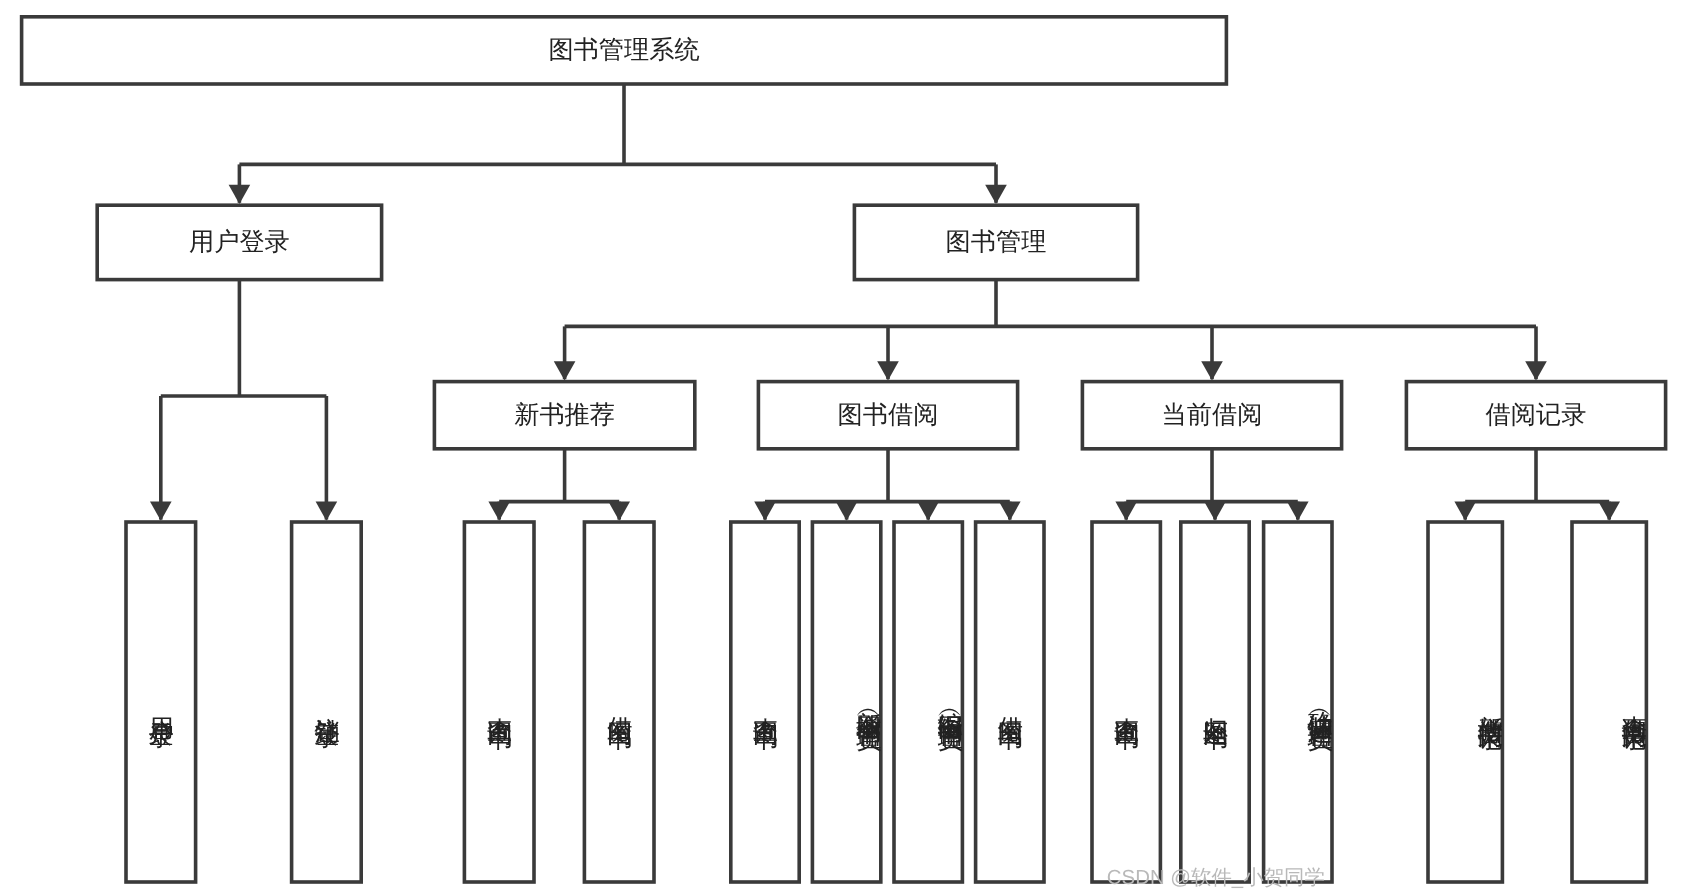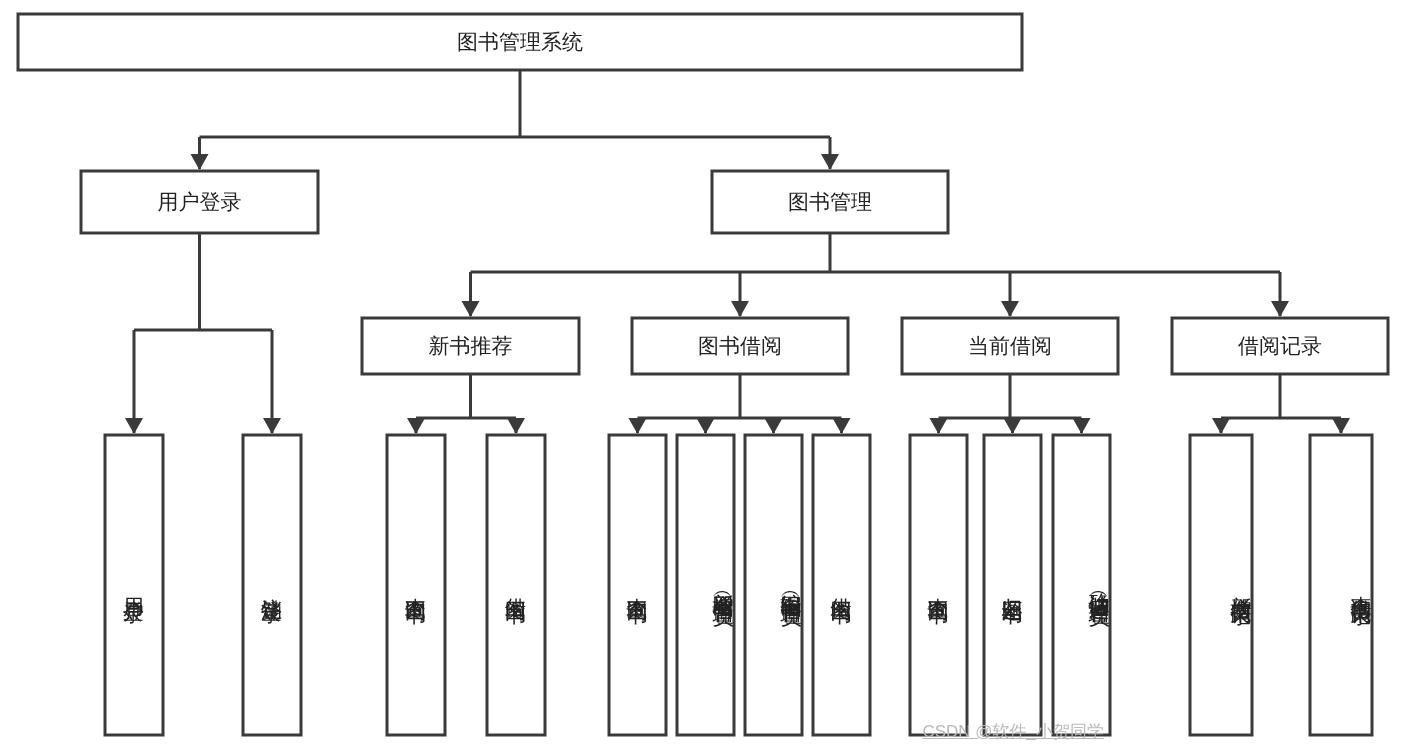--- a/index.html
+++ b/index.html
@@ -26,21 +26,21 @@
     color:#222;
     letter-spacing:2px;
     line-height:1;
     white-space:nowrap;
     text-align:center;
     pointer-events:none;
   }
   #watermark{
     position:absolute;right:8px;bottom:4px;
     font-family:"Liberation Sans","DejaVu Sans",sans-serif;
-    font-size:17px;color:#b9b9b9;white-space:nowrap;text-decoration:underline;
+    font-size:17px;color:#b9b9b9;white-space:nowrap;
   }
 </style>
 </head>
 <body>
 
 <div id="diagram-root">
 
   <svg id="tree" viewBox="0 0 1405 747" preserveAspectRatio="none">
       <g>
         <rect x="18" y="14" width="1004" height="56" class="node-rect"></rect>

